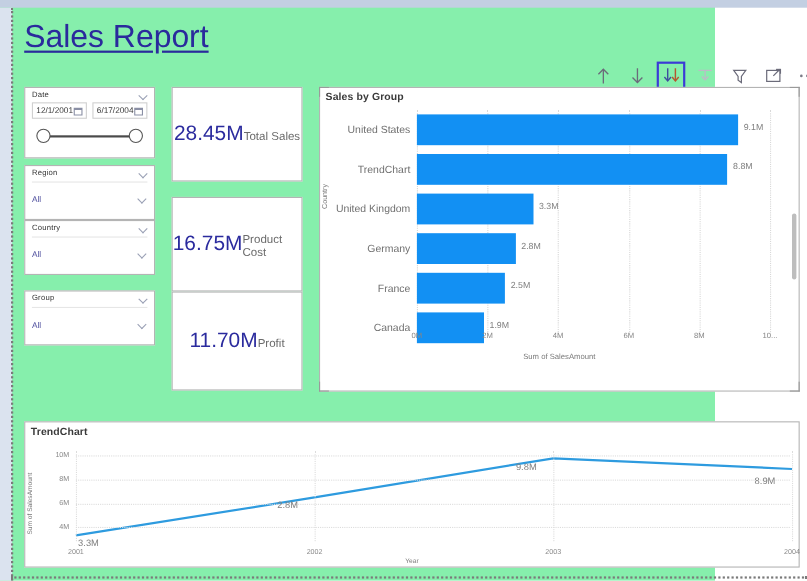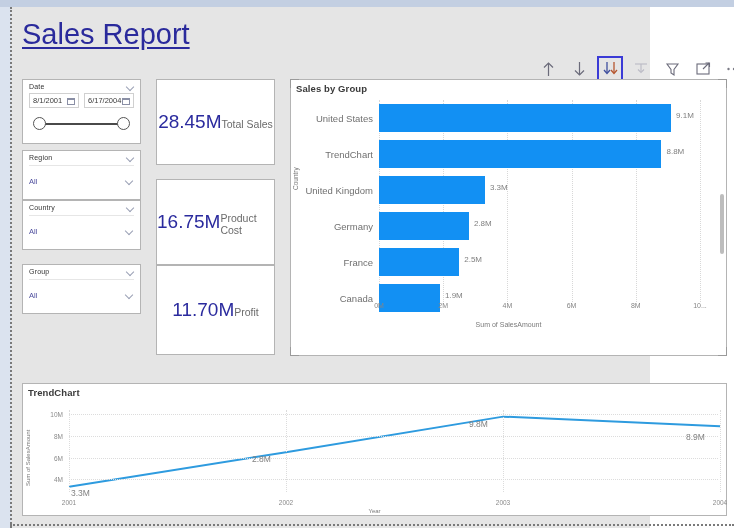--- a/index.html
+++ b/index.html
@@ -5,21 +5,21 @@
   * { box-sizing: border-box; margin: 0; padding: 0; }
   html, body {
     width: 734px; height: 528px;
     font-family: "Liberation Sans", sans-serif;
     background: #ffffff;
     overflow: hidden;
   }
   #app {
     position: relative;
     width: 650px; height: 528px;
-    background: #e5e5e5;
+    background: #86efac;
   }
   
   .chrome-top {
     position: absolute; left: 0; top: 0; width: 734px; height: 7px;
     background: #c3cfe2;
   }
   .chrome-left {
     position: absolute; left: 0; top: 7px; width: 11px; height: 521px;
     background: #dbe3ef;
   }
@@ -245,21 +245,21 @@
 
   <div class="report-title">Sales Report</div>
 
   <div class="visual" id="date-slicer">
     <div class="slicer-head">
       <span class="lbl">Date</span>
       <span class="chev"></span>
     </div>
     <div class="date-boxes">
       <div class="date-box">
-        <span class="val">8/1/2001</span>
+        <span class="val">12/1/2001</span>
         <span class="cal-icon"></span>
       </div>
       <div class="date-box">
         <span class="val">6/17/2004</span>
         <span class="cal-icon"></span>
       </div>
     </div>
     <div class="slider-wrap">
       <div class="slider-line"></div>
       <div class="knob left"></div>

